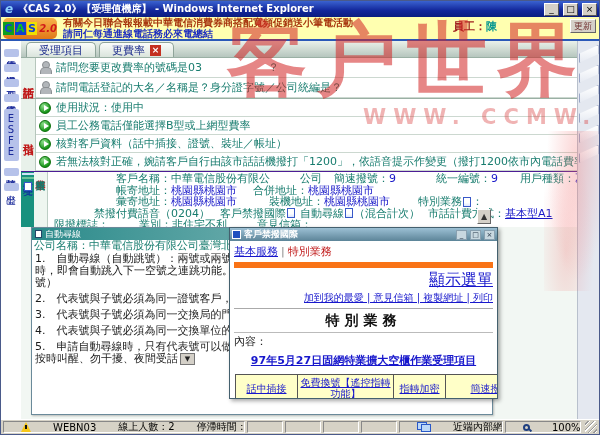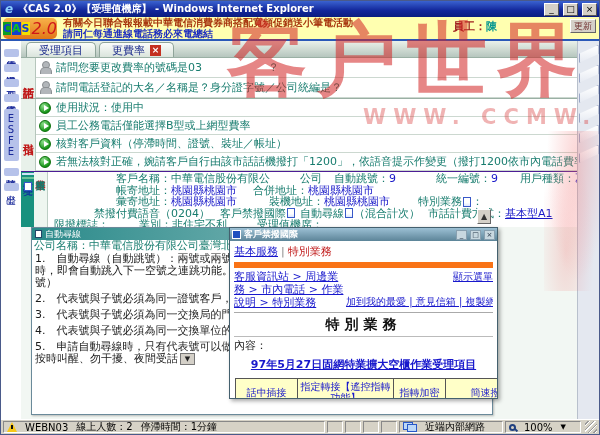--- a/index.html
+++ b/index.html
@@ -8,21 +8,21 @@
 
 .titlebar{height:16px;background:linear-gradient(180deg,#3a62d0 0%,#12269a 60%,#0a1c80 100%);display:flex;align-items:center;color:#fff;padding:0 2px;gap:3px}
 .ieicon{color:#8cd0ff;font-weight:bold;font-style:italic;font-size:12px;line-height:12px;width:12px;text-align:center}
 .wtitle{flex:1;font-size:10px;font-weight:bold;white-space:nowrap;overflow:hidden}
 .winbtn{width:15px;height:13px;background:#d4d0c8;border:1px solid;border-color:#fff #555 #555 #fff;font-size:9px;line-height:11px;text-align:center;color:#000;margin-left:1px}
 
 .banner{height:24px;background:#ffffb0;display:flex;align-items:center;position:relative;border-bottom:2px solid #2a58b8}
 .logo{width:54px;height:21px;background:linear-gradient(180deg,#f8b24a,#e07818);border-radius:5px;display:flex;align-items:center;justify-content:center;gap:1px;margin-left:2px;flex:none}
 .lt{width:13px;height:13px;font-size:11px;font-weight:bold;text-align:center;line-height:13px}
 .lt.c{background:#0f9f1f;color:#1040d0}.lt.a{background:#1040d0;color:#10c020}.lt.s{background:#f0e000;color:#1040d0}
-.ver{color:#d01818;font-size:16px;font-weight:normal;font-style:italic;margin-left:1px}
+.ver{color:#d01818;font-size:10px;font-weight:bold;font-style:italic;margin-left:1px}
 .banner-lines{margin-left:6px;line-height:11px;font-size:10px;white-space:nowrap;overflow:hidden}
 .bl1{color:#a83810;font-weight:bold}
 .bl2{color:#2030c0;font-weight:bold}
 .emp{position:absolute;left:452px;top:2px;font-size:11px;color:#a02020;font-weight:bold;white-space:nowrap}
 .empname{color:#089890}
 .update{position:absolute;right:3px;top:2px;min-width:26px;height:14px;background:#d4d0c8;border:1px solid;border-color:#fff #666 #666 #fff;font-size:9px;color:#703030;text-align:center;line-height:12px;padding:0 2px}
 
 .app{position:absolute;top:40px;left:0;right:0;bottom:15px;background:#fff;overflow:hidden}
 
 .sbl{position:absolute;left:0;top:0;width:20px;height:100%;background:#fff;display:flex;flex-direction:column;gap:7px;padding-top:8px;align-items:center}
@@ -79,32 +79,32 @@
 .ptitle{flex:1;font-weight:bold;white-space:nowrap;overflow:hidden}
 .pbtn{width:11px;height:10px;background:#c8d8e0;border:1px solid #88a0b0;font-size:7px;line-height:8px;text-align:center;color:#234;flex:none}
 .pbody{padding:2px 4px;font-size:11px}
 .ptabs{border-bottom:6px solid #f97316;padding:1px 0 3px}
 .plink{color:#1818cc;text-decoration:underline}
 .psep{color:#888;margin:0 3px}
 .pactive{color:#c01818}
 .pnav{display:flex;margin-top:2px}
 .crumb{width:112px;color:#1818cc;text-decoration:underline;line-height:13px;font-size:11px}
 .pside{flex:1;display:flex;flex-direction:column;justify-content:space-between;align-items:flex-end;min-width:0}
-.showmenu{color:#1818cc;text-decoration:underline;font-size:10px}
+.showmenu{color:#1818cc;text-decoration:underline;font-size:16px}
 .pactions{color:#1818cc;text-decoration:underline;font-size:10px;white-space:nowrap;overflow:hidden;max-width:100%}
 .pheading{text-align:center;font-family:"DejaVu Serif","Liberation Serif",serif;font-weight:bold;font-size:14px;letter-spacing:5px;margin:3px 0 2px;border-top:1px solid #aaa;padding-top:3px;color:#111}
 .pcontent{font-size:11px;color:#222;border-top:1px solid #bbb;padding-top:1px}
 .pnotice{text-align:center;margin:4px 0 6px;font-weight:bold;font-size:11px}
 .pnotice span{color:#1818cc;text-decoration:underline}
 .ptable{margin-left:1px;border-top:1px solid #555;border-left:1px solid #555;width:310px}
 .prow{display:flex}
-.pcell{background:#ffffc8;border-right:1px solid #555;border-bottom:1px solid #555;color:#1818cc;font-size:10px;text-align:center;display:flex;align-items:center;justify-content:center;padding:2px 1px;line-height:11px;flex:none}
+.pcell{background:#ffffc8;border-right:1px solid #555;border-bottom:1px solid #555;color:#1818cc;text-decoration:underline;font-size:10px;text-align:center;display:flex;align-items:center;justify-content:center;padding:2px 1px;line-height:11px;flex:none}
 
 .statusbar{position:absolute;left:0;right:0;bottom:0;height:15px;background:#d6d2c6;border-top:1px solid #fff;display:flex;align-items:center;font-size:10px;gap:2px;padding:0 2px;z-index:40}
-.spanel{border:1px solid;border-color:#888 #fff #fff #888;height:12px;display:flex;align-items:center;padding:0 3px;gap:8px;white-space:nowrap;overflow:hidden}
+.spanel{border:1px solid;border-color:#888 #fff #fff #888;height:12px;display:flex;align-items:center;padding:0 17px;gap:22px;white-space:nowrap;overflow:hidden}
 .sp-left{flex:1;min-width:0}
 .sp-sm{width:16px}
 .warn{width:0;height:0;border-left:5px solid transparent;border-right:5px solid transparent;border-bottom:10px solid #f8c818;position:relative;flex:none}
 .warn::after{content:"";position:absolute;left:-1px;top:3px;width:2px;height:4px;background:#111}
 .net{width:14px;height:10px;position:relative;flex:none}
 .net::before,.net::after{content:"";position:absolute;width:8px;height:6px;background:#bcd8f8;border:1px solid #2858c8}
 .net::before{left:0;top:0}.net::after{right:0;bottom:0}
 .mag{width:7px;height:7px;border:2px solid #204080;border-radius:50%;position:relative;flex:none}
 .mag::after{content:"";width:4px;height:2px;background:#204080;position:absolute;right:-4px;bottom:-2px;transform:rotate(45deg)}
 .grip{width:12px;height:12px;background:repeating-linear-gradient(135deg,#d6d2c6 0 2px,#999 2px 3px,#fff 3px 4px);margin-left:2px;flex:none}
@@ -193,21 +193,21 @@
         <div class="srow h18">
             <span class="garr"></span>
             <span>使用狀況：使用中</span>
           </div>
         <div class="srow h18">
             <span class="garr"></span>
             <span>員工公務電話僅能選擇B型或上網型費率</span>
           </div>
         <div class="srow h18">
             <span class="garr"></span>
-            <span>核對客戶資料（停滯時間、證號、裝址／帳址）</span>
+            <span>核對客戶資料（話中插接、證號、裝址／帳址）</span>
           </div>
         <div class="srow h18">
             <span class="garr"></span>
             <span>若無法核對正確，婉請客戶自行由該市話話機撥打「1200」，依語音提示作變更（撥打1200依市內電話費率計收）</span>
           </div>
       </div>
     </div>
 
     <div class="data-sect">
       <div class="strip">
@@ -217,21 +217,21 @@
       </div>
       <div class="lblcol">
         <span class="lred">基本</span>
         <span class="lteal">資料查核</span>
       </div>
       <div class="dbody">
         <div class="drow">
           <span class="lb" style="margin-left:66px">客戶名稱：</span>
             <span class="lb">中華電信股份有限公</span>
           <span class="lb" style="margin-left:30px">公司</span>
-          <span class="lb" style="margin-left:12px">自動跳號：</span>
+          <span class="lb" style="margin-left:12px">簡速撥號：</span>
             <span class="vb">9</span>
           <span class="lb" style="margin-left:40px">統一編號：</span>
             <span class="vb">9</span>
           <span class="lb" style="margin-left:22px">用戶種類：</span>
             <span class="vb">乙</span>
         </div>
         <div class="drow">
           <span class="lb" style="margin-left:66px">帳寄地址：</span>
             <span class="vb">桃園縣桃園市</span>
           <span class="lb" style="margin-left:16px">合併地址：</span>
@@ -254,21 +254,21 @@
             <span class="dicon"></span>
             <span class="lb">（混合計次）</span>
           <span class="lb" style="margin-left:8px">市話計費方式：</span>
             <span class="linkv">基本型A1</span>
 
         </div>
         <div class="drow">
           <span class="lb" style="margin-left:4px">限撥標誌：</span>
           <span class="lb" style="margin-left:30px">業別：</span>
             <span class="lb">非住宅不利</span>
-          <span class="lb" style="margin-left:30px">受理值機席：</span>
+          <span class="lb" style="margin-left:30px">意見信箱：</span>
         </div>
       </div>
     </div>
 
     <div class="scrollfrag">▲</div>
 
     <div class="autoline">
       <div class="atbar">
           <span class="aticon"></span>
           <span>自動尋線</span>
@@ -289,33 +289,32 @@
         <span class="ptitle">客戶禁撥國際</span>
         <span class="pbtn">_</span>
         <span class="pbtn">□</span>
         <span class="pbtn">×</span>
       </div>
       <div class="pbody">
         <div class="ptabs">
           <span class="plink">基本服務</span><span class="psep">|</span><span class="pactive">特別業務</span>
         </div>
         <div class="pnav">
-          <div class="crumb">客服資訊站 &gt; 周邊業務 &gt; 市內電話 &gt; 作業說明 &gt; 特別業務</div>
           <div class="pside">
             <span class="showmenu">顯示選單</span>
             <span class="pactions">加到我的最愛 | 意見信箱 | 複製網址 | 列印</span>
           </div>
         </div>
         <div class="pheading">特別業務</div>
         <div class="pcontent">內容：</div>
         <div class="pnotice"><span>97年5月27日固網特業擴大空櫃作業受理項目</span></div>
         <div class="ptable">
           <div class="prow">
             <span class="pcell" style="width:62px">話中插接</span>
-            <span class="pcell" style="width:96px">指定轉接【遙控指轉功能】</span>
+            <span class="pcell" style="width:96px">免費換號【遙控指轉功能】</span>
             <span class="pcell" style="width:52px">指轉加密</span>
             <span class="pcell" style="width:90px">簡速撥號</span>
           </div>
 
         </div>
       </div>
     </div>
 
   </div>
 </div>

